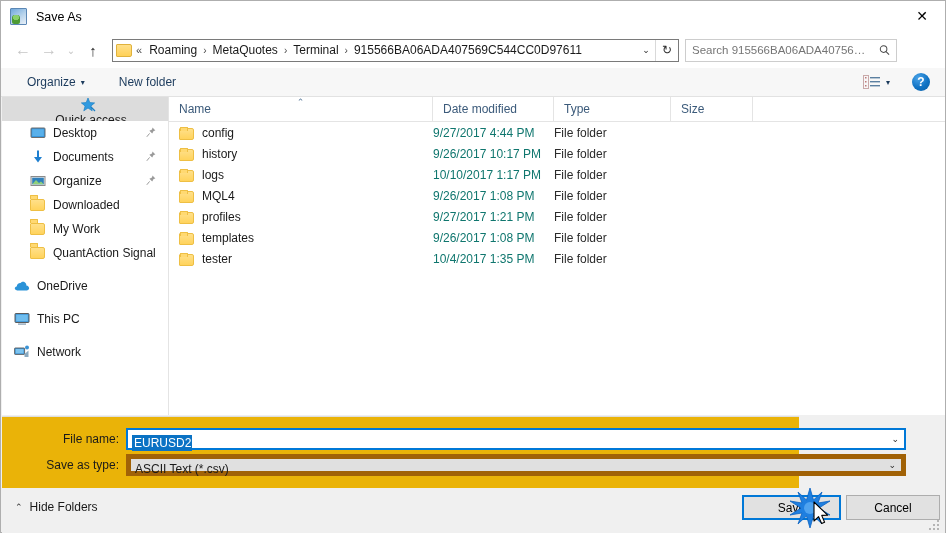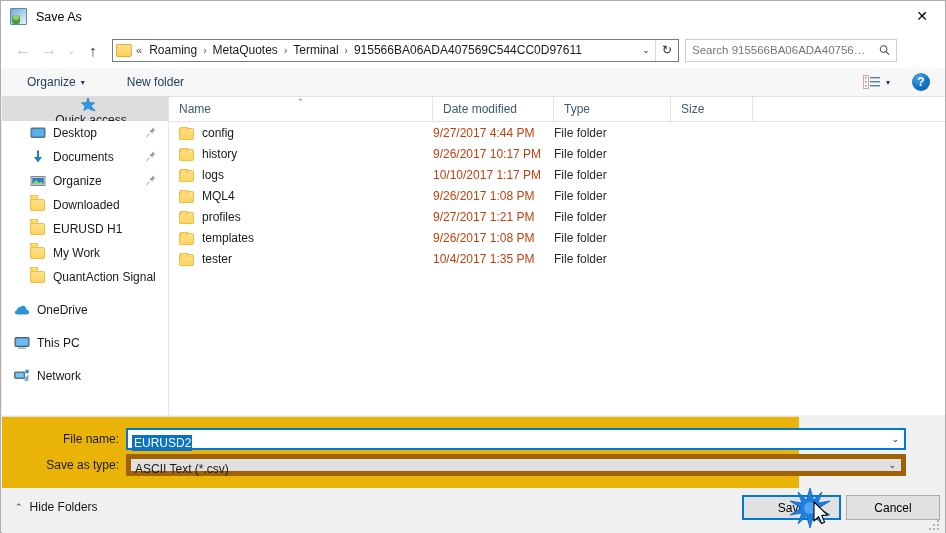--- a/index.html
+++ b/index.html
@@ -125,21 +125,21 @@
     background: #f7f7f7;
     border-bottom: 1px solid #e2e2e2;
     display: flex; align-items: center;
   }
   .tb-item {
     font-size: 12px; color: #1b3a5c;
     padding: 3px 6px; white-space: nowrap;
   }
   #tb-organize { margin-left: 20px; display: flex; align-items: center; gap: 5px; }
   .tb-caret { font-size: 8px; color: #1b3a5c; }
-  #tb-newfolder { margin-left: 30px; }
+  #tb-newfolder { margin-left: 22px; }
   #tb-right {
     position: absolute; right: 0; top: 0; bottom: 0;
     display: flex; align-items: center; gap: 0;
   }
   #view-icon {
     width: 17px; height: 14px; position: relative; margin-right: 6px;
   }
   #view-caret { font-size: 8px; color: #1b3a5c; margin-right: 22px; }
   #help-button {
     width: 18px; height: 18px; border-radius: 50%;
@@ -209,21 +209,21 @@
   .sortcaret {
     position: absolute; left: 50%; transform: translateX(-50%);
     top: 0px; font-size: 9px; color: #5a7a9a;
   }
   .filerow {
     height: 21px; display: flex; align-items: center;
     font-size: 12px; color: #1a1a1a;
   }
   .fr-name { width: 264px; display: flex; align-items: center; padding-left: 10px; flex: none; }
   .fr-name .folder-ico { margin-right: 8px; flex: none; position: relative; }
-  .fr-date { width: 121px; flex: none; color: #c2410c; }
+  .fr-date { width: 121px; flex: none; color: #0f766e; }
   .fr-type { width: 117px; flex: none; color: #2b2b2b; }
   .fr-size { width: 82px; flex: none; color: #2b2b2b; }
 
   
   #formarea {
     position: absolute; left: 1px; top: 415px;
     width: 797px; height: 72px;
     background: #eab308;
     border-top: 1px solid #dfdfdf;
   }
@@ -413,26 +413,20 @@
       <div class="nav-item ind-1">
         <span class="nav-icon">
           <span class="folder-ico" style="display: block;"></span>
         </span>
         <span class="nav-label">Downloaded</span>
       </div>
       <div class="nav-item ind-1">
         <span class="nav-icon">
           <span class="folder-ico" style="display: block;"></span>
         </span>
-        <span class="nav-label">EURUSD H1</span>
-      </div>
-      <div class="nav-item ind-1">
-        <span class="nav-icon">
-          <span class="folder-ico" style="display: block;"></span>
-        </span>
         <span class="nav-label">My Work</span>
       </div>
       <div class="nav-item ind-1">
         <span class="nav-icon">
           <span class="folder-ico" style="display: block;"></span>
         </span>
         <span class="nav-label">QuantAction Signal</span>
       </div>
       <div class="gap"></div>
       <div class="nav-item ind-root">

